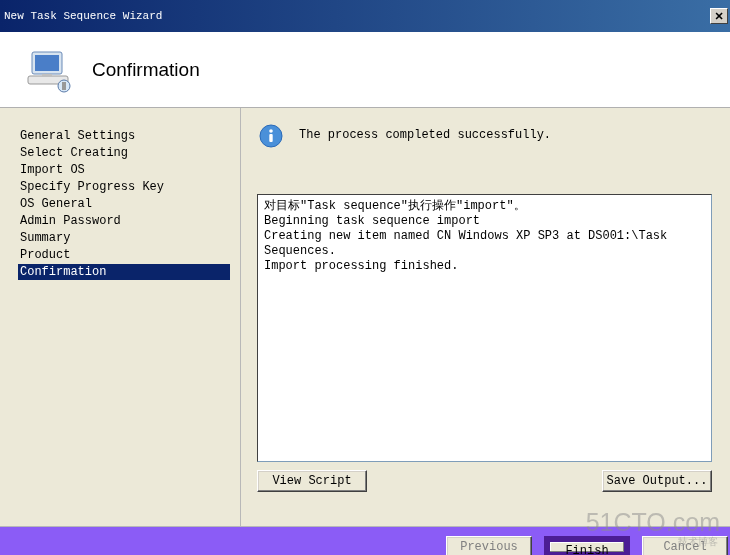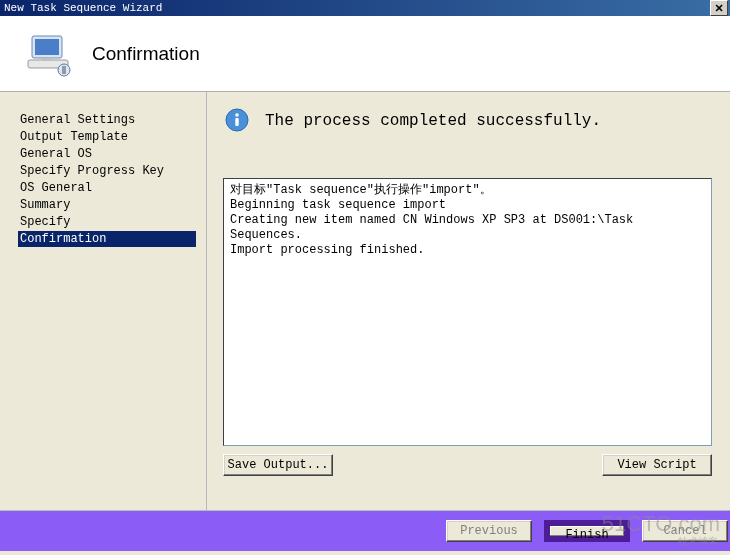--- a/index.html
+++ b/index.html
@@ -5,21 +5,21 @@
 * { box-sizing: border-box; margin: 0; padding: 0; }
 body {
   font-family: "Tahoma", "Microsoft Sans Serif", sans-serif;
   font-size: 11px;
   background: #ece9d8;
   width: 730px;
   height: 555px;
   overflow: hidden;
 }
 .titlebar {
-  height: 16px;
+  height: 32px;
   background: linear-gradient(to right, #0a246a, #3a6ea5);
   color: #fff;
   display: flex;
   align-items: center;
   padding: 0 2px 0 4px;
   font-size: 11px;
   font-family: "Courier New", monospace;
 }
 .titlebar-title { flex: 1; }
 .titlebar-close {
@@ -49,21 +49,21 @@
   font-size: 19px;
   font-family: Arial, sans-serif;
   color: #000;
 }
 .body-area {
   display: flex;
   height: 418px;
   background: #ece9d8;
 }
 .sidebar {
-  width: 207px;
+  width: 241px;
   padding: 20px 10px 10px 18px;
   border-right: 1px solid #b8b8b8;
   font-family: "Courier New", monospace;
   font-size: 12px;
   color: #000;
 }
 .sidebar-item {
   padding: 1px 2px;
   margin-bottom: 1px;
   white-space: nowrap;
@@ -83,21 +83,21 @@
   align-items: flex-start;
   margin-bottom: 46px;
 }
 .info-icon {
   width: 24px; height: 24px;
   margin-right: 16px;
   margin-left: 2px;
 }
 .status-text {
   font-family: "Courier New", monospace;
-  font-size: 16px;
+  font-size: 12px;
   padding-top: 4px;
 }
 .output-box {
   background: #fff;
   border: 1px solid #7f9db9;
   border-top-color: #404040;
   border-left-color: #404040;
   height: 268px;
   padding: 4px 6px;
   font-family: "Courier New", "SimSun", monospace;
@@ -142,21 +142,21 @@
   color: #808080;
 }
 .btn-footer.default {
   border: 6px solid #4c1d95;
   box-shadow: inset -1px -1px 0 #808080, inset 1px 1px 0 #fff;
 }
 .watermark {
   position: absolute;
   right: 10px;
   bottom: 18px;
-  font-size: 22px;
+  font-size: 25px;
   font-family: Arial, sans-serif;
   color: rgba(140,140,140,0.5);
   pointer-events: none;
 }
 .watermark-sub {
   position: absolute;
   right: 12px;
   bottom: 6px;
   font-size: 10px;
   color: rgba(140,140,140,0.5);
@@ -181,47 +181,48 @@
     <rect x="16" y="28" width="10" height="3" fill="#c0c0c0"></rect>
     <circle cx="38" cy="40" r="6" fill="#d8e8f8" stroke="#5a7aa8"></circle>
     <rect x="36" y="36" width="4" height="8" fill="#999"></rect>
   </svg>
   <span class="header-title">Confirmation</span>
 </div>
 
 <div class="body-area">
   <div class="sidebar">
     <div class="sidebar-item">General Settings</div>
-    <div class="sidebar-item">Output Template</div>
-    <div class="sidebar-item">General OS</div>
+    <div class="sidebar-item">Select Creating</div>
+    <div class="sidebar-item">Import OS</div>
     <div class="sidebar-item">Specify Progress Key</div>
     <div class="sidebar-item">OS General</div>
+    <div class="sidebar-item">Admin Password</div>
     <div class="sidebar-item">Summary</div>
-    <div class="sidebar-item">Specify</div>
+    <div class="sidebar-item">Product</div>
     <div class="sidebar-item selected">Confirmation</div>
   </div>
 
   <div class="content">
     <div class="status-row">
       <svg class="info-icon" viewBox="0 0 24 24">
         <circle cx="12" cy="12" r="11" fill="#4a90d9" stroke="#2a6ab8" stroke-width="1"></circle>
         <circle cx="12" cy="7" r="1.8" fill="#fff"></circle>
         <rect x="10.3" y="10" width="3.4" height="8" rx="1" fill="#fff"></rect>
       </svg>
       <span class="status-text">The process completed successfully.</span>
     </div>
 
     <div class="output-box">对目标"Task sequence"执行操作"import"。
 Beginning task sequence import
 Creating new item named CN Windows XP SP3 at DS001:\Task Sequences.
 Import processing finished.</div>
 
     <div class="content-buttons">
+      <button class="btn btn-view">View Script</button>
       <button class="btn btn-save">Save Output...</button>
-      <button class="btn btn-view">View Script</button>
     </div>
   </div>
 </div>
 
 <div class="footer">
   <button class="btn btn-footer disabled">Previous</button>
   <button class="btn btn-footer default">Finish</button>
   <button class="btn btn-footer disabled">Cancel</button>
 </div>
 

